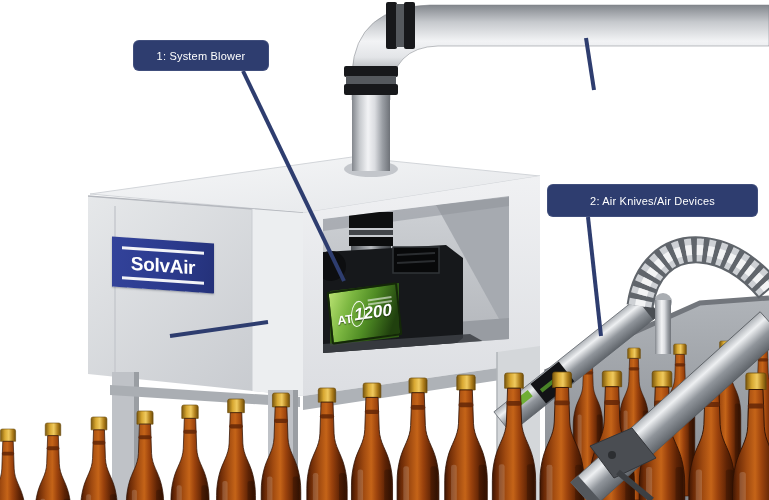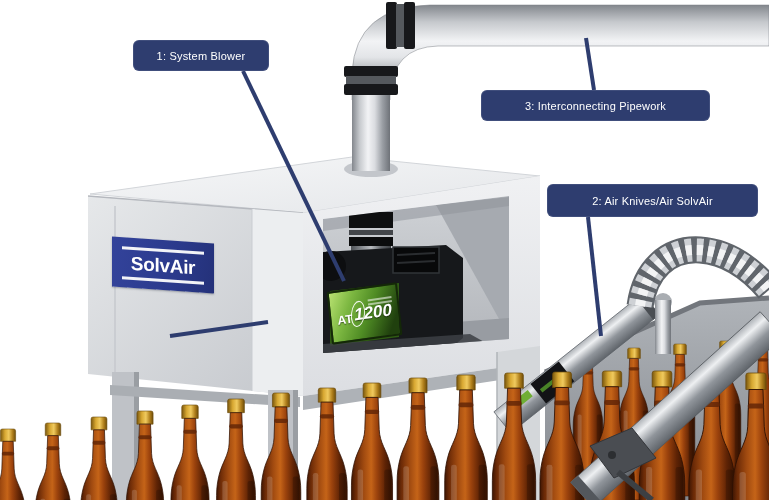--- a/index.html
+++ b/index.html
@@ -257,22 +257,21 @@
 
   <g style="stroke:var(--callout-bg,#2e3d6f)">
     <line x1="243" y1="71" x2="344" y2="281" stroke-width="4"></line>
     <line x1="594" y1="90" x2="586" y2="38" stroke-width="4"></line>
     <line x1="588" y1="217" x2="601" y2="336" stroke-width="4"></line>
     <line x1="170" y1="336" x2="268" y2="322" stroke-width="4"></line>
   </g>
 </svg>
 
 <div class="callout c1">1: System Blower</div>
-<div class="callout c2">3: Interconnecting Pipework</div>
-<div class="callout c3">2: Air Knives/Air SolvAir</div>
+<div class="callout c3">2: Air Knives/Air Devices</div>
 
 <div class="solvair-logo">
   <div class="bar"></div>
   <div class="word">SolvAir</div>
   <div class="bar"></div>
 </div>
 
 <div class="at-label">
   <div class="fineprint">
         <i></i>

